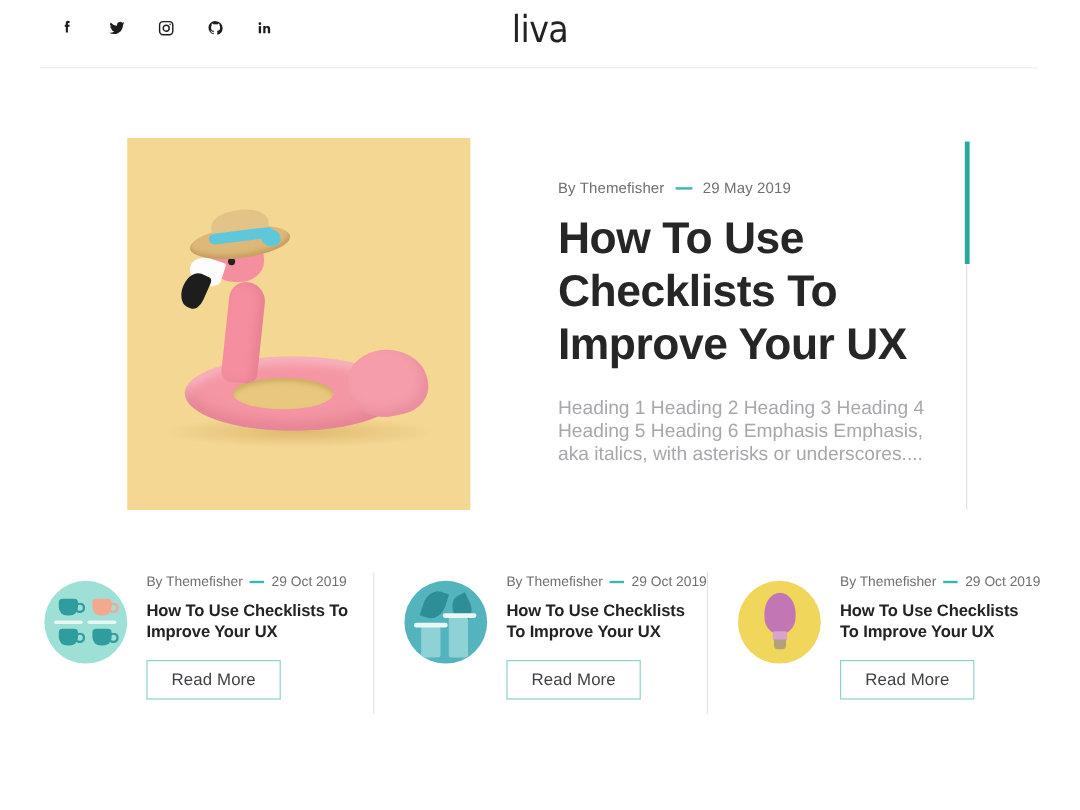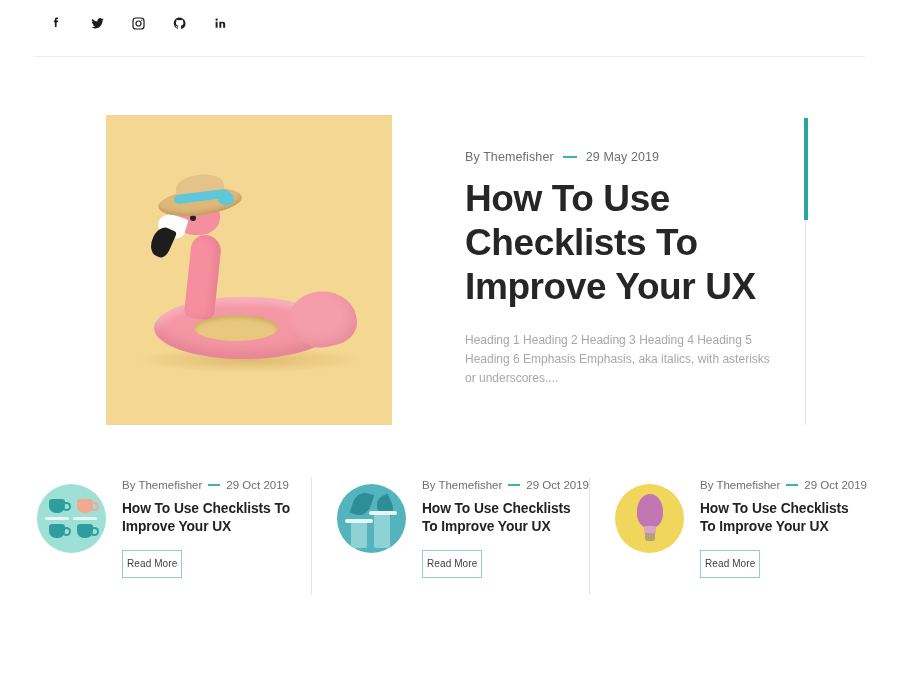--- a/index.html
+++ b/index.html
@@ -136,21 +136,21 @@
     position: absolute; left: 359px; top: 35px; width: 330px;
   }
   .meta { display: flex; align-items: center; font-size: 12.5px; color: #6e6e74; letter-spacing: .1px; }
   .meta-dash { width: 14px; height: 2px; background: #3ab6ae; margin: 0 9px; display:inline-block; }
   .hero-title {
     margin-top: 13px;
     font-size: 37px; line-height: 44px; font-weight: 700;
     color: #262626; letter-spacing: -0.4px; max-width: 300px;
   }
   .hero-excerpt {
-    margin-top: 22px; font-size: 12px; line-height: 19px;
+    margin-top: 22px; font-size: 16px; line-height: 19px;
     color: #a7a7ad; max-width: 312px;
   }
   .hero-scroll-track {
     position: absolute; left: 699px; top: 2px; width: 1px; height: 308px;
     background: #dfe2e6;
   }
   .hero-scroll-thumb {
     position: absolute; left: 698px; top: 3px; width: 4px; height: 102px;
     background: #2aa79b; border-radius: 0;
   }
@@ -202,22 +202,22 @@
   .bulb-base { position: absolute; left: 30px; top: 49px; width: 10px; height: 8px; background: #b4a07a; border-radius: 0 0 3px 3px; }
 
   .card-text { margin-left: 16px; padding-top: 2px; }
   .card-meta { display: flex; align-items: center; font-size: 11.5px; color: #6e6e74; }
   .card-meta .meta-dash { width: 12px; margin: 0 6px; }
   .card-title {
     margin-top: 9px; font-size: 13.8px; line-height: 18px; font-weight: 700;
     color: #232323; letter-spacing: -0.1px; max-width: 172px;
   }
   .read-more {
-    display: inline-block; margin-top: 14px; padding: 7px 4px 8px;
-    border: 1px solid #8ed2cd; font-size: 10px; color: #3f3f45;
+    display: inline-block; margin-top: 14px; padding: 7px 20px 8px;
+    border: 1px solid #8ed2cd; font-size: 14px; color: #3f3f45;
     background: #fff; letter-spacing: .1px;
   }
 </style>
 </head>
 <body>
 
 <div class="page">
 
   <header class="header">
     <div class="header-inner">
@@ -247,20 +247,21 @@
         </a>
         <a class="social-link">
           <svg width="15" height="15" viewBox="0 0 24 24" fill="currentColor" aria-hidden="true">
             <rect x="4.2" y="9.2" width="3.1" height="9.6"></rect>
             <circle cx="5.75" cy="5.9" r="1.8"></circle>
             <path d="M10.2 9.2h3v1.3c.45-.8 1.5-1.5 2.9-1.5 2.3 0 3.3 1.4 3.3 3.9v5.9h-3.1v-5.2c0-1.3-.45-2.1-1.6-2.1-1 0-1.5.7-1.5 2.1v5.2h-3V9.2z"></path>
           </svg>
         </a>
       </div>
 
+      <div class="logo">liva</div>
 
     </div>
     <div class="header-rule"></div>
   </header>
 
   <section class="hero">
 
     <div class="hero-img">
       <div class="shadow"></div>
       <div class="flam">

